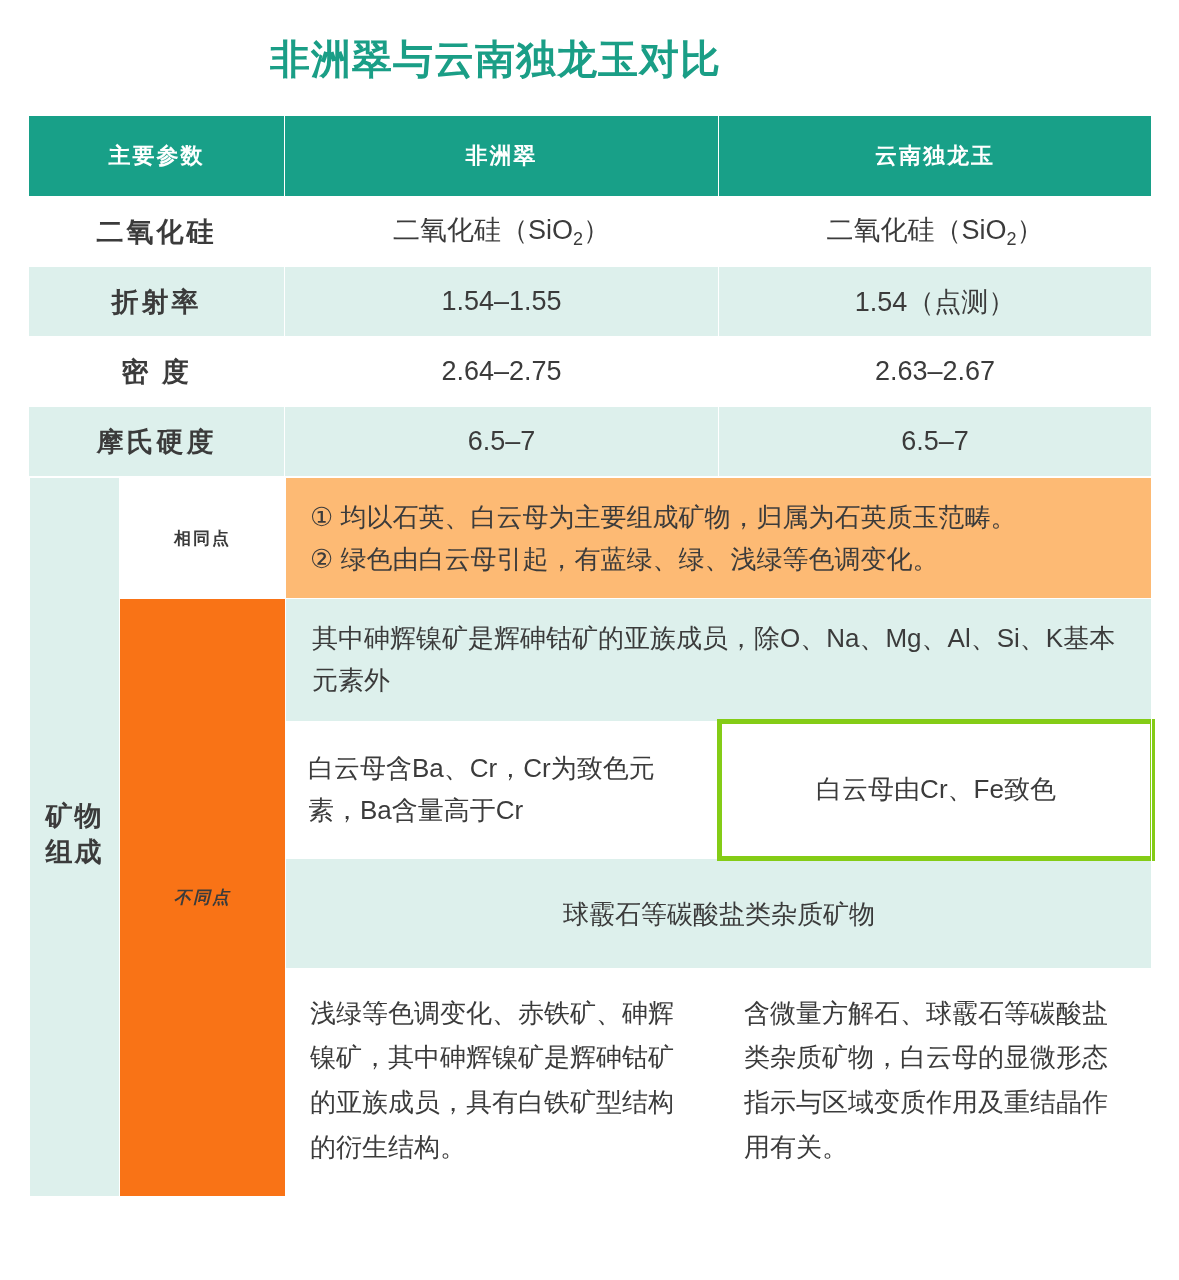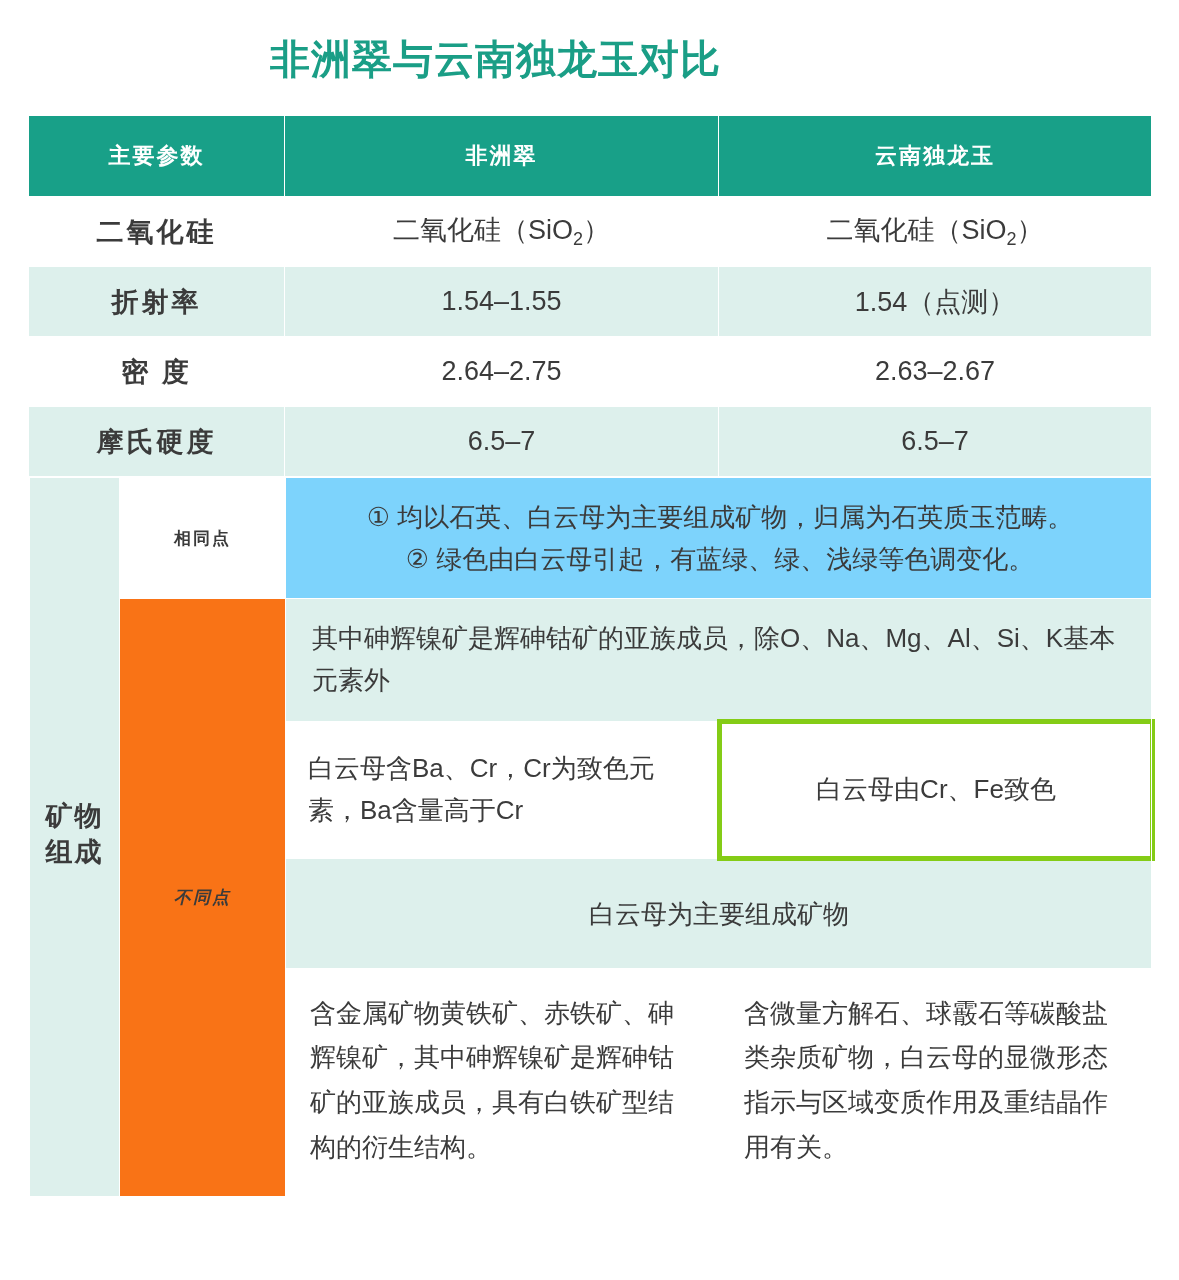--- a/index.html
+++ b/index.html
@@ -91,26 +91,26 @@
     text-align: center;
     font-size: 17px;
     font-weight: bold;
     color: #3b3b3b;
     letter-spacing: 2px;
   }
   .sub-label.same { background: #ffffff; }
   .sub-label.diff { background: #f97316; font-style: italic; }
 
   .same-content {
-    background: #7dd3fc;
+    background: #fdba74;
     font-size: 26px;
     line-height: 1.62;
     color: #3b3b3b;
     padding: 18px 22px 18px 24px;
-    text-align: center;
+    text-align: left;
   }
   .diff-span-tint {
     background: #ddf0ec;
     font-size: 26px;
     line-height: 1.62;
     color: #3b3b3b;
     padding: 18px 24px 18px 26px;
     text-align: left;
   }
   .diff-span-center {
@@ -226,25 +226,25 @@
                 <td class="sub-label diff" rowspan="4" style="border:1px solid #ffffff;">不同点</td>
                 <td class="diff-span-tint" colspan="2" style="border:1px solid #ffffff;">其中砷辉镍矿是辉砷钴矿的亚族成员，除O、Na、Mg、Al、Si、K基本元素外</td>
               </tr>
 
               <tr>
                 <td class="diff-left-white" style="border:1px solid #ffffff;">白云母含Ba、Cr，Cr为致色元素，Ba含量高于Cr</td>
                 <td class="diff-right-white" style="border:5px solid #84cc16;text-align:center;">白云母由Cr、Fe致色</td>
               </tr>
 
               <tr>
-                <td class="diff-span-center" colspan="2" style="border:1px solid #ffffff;">白云母为主要组成矿物</td>
-              </tr>
-
-              <tr>
-                <td class="bottom-left" style="border:1px solid #ffffff;">含金属矿物黄铁矿、赤铁矿、砷辉镍矿，其中砷辉镍矿是辉砷钴矿的亚族成员，具有白铁矿型结构的衍生结构。</td>
+                <td class="diff-span-center" colspan="2" style="border:1px solid #ffffff;">球霰石等碳酸盐类杂质矿物</td>
+              </tr>
+
+              <tr>
+                <td class="bottom-left" style="border:1px solid #ffffff;">浅绿等色调变化、赤铁矿、砷辉镍矿，其中砷辉镍矿是辉砷钴矿的亚族成员，具有白铁矿型结构的衍生结构。</td>
                 <td class="bottom-right" style="border:1px solid #ffffff;">含微量方解石、球霰石等碳酸盐类杂质矿物，白云母的显微形态指示与区域变质作用及重结晶作用有关。</td>
               </tr>
             </tbody>
           </table>
         </td>
       </tr>
 
     </tbody>
   </table>
 </div>

